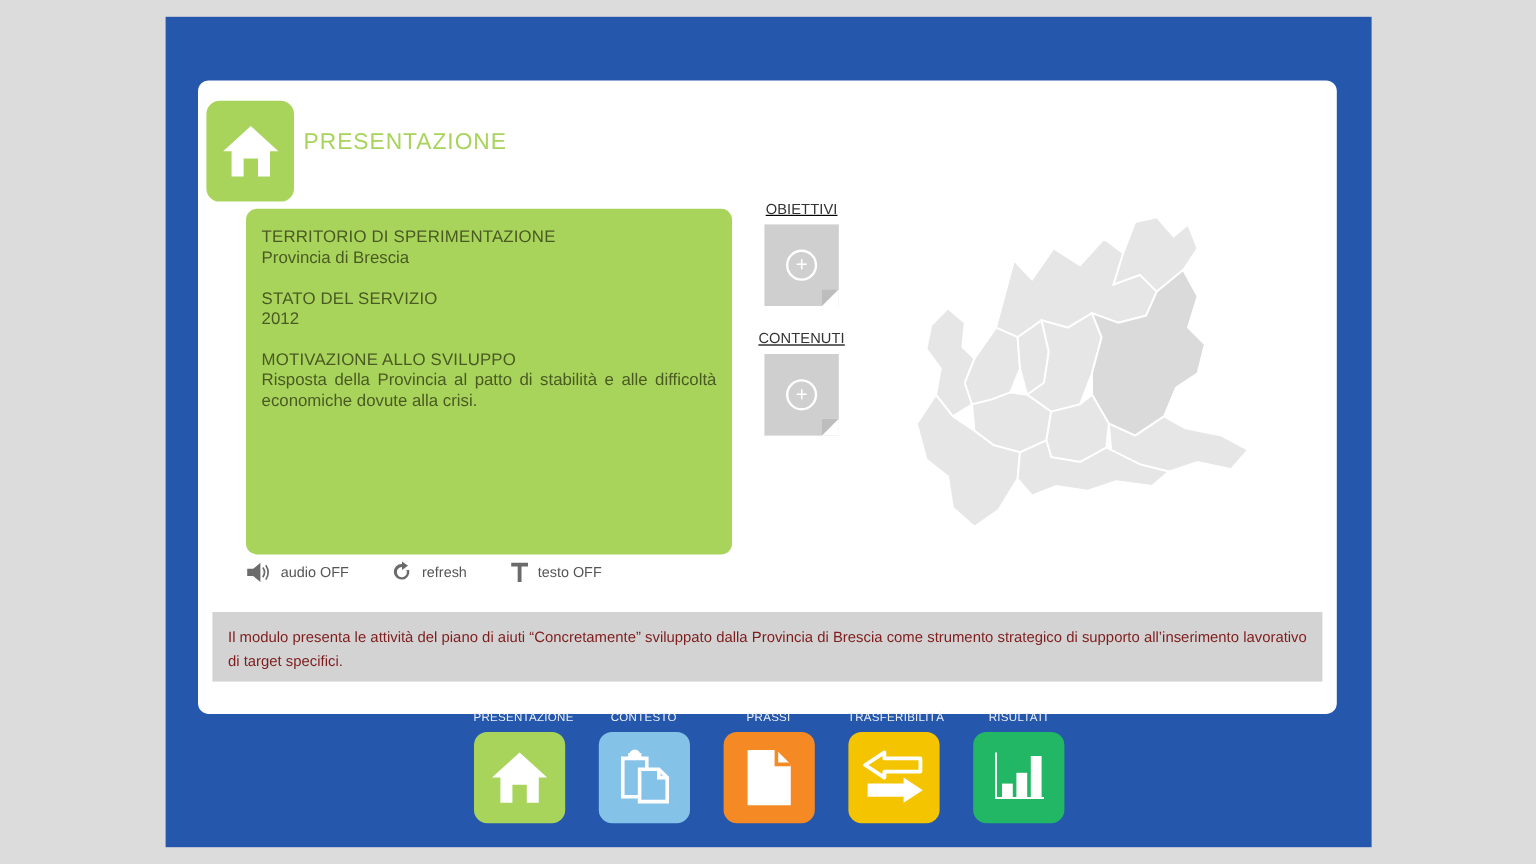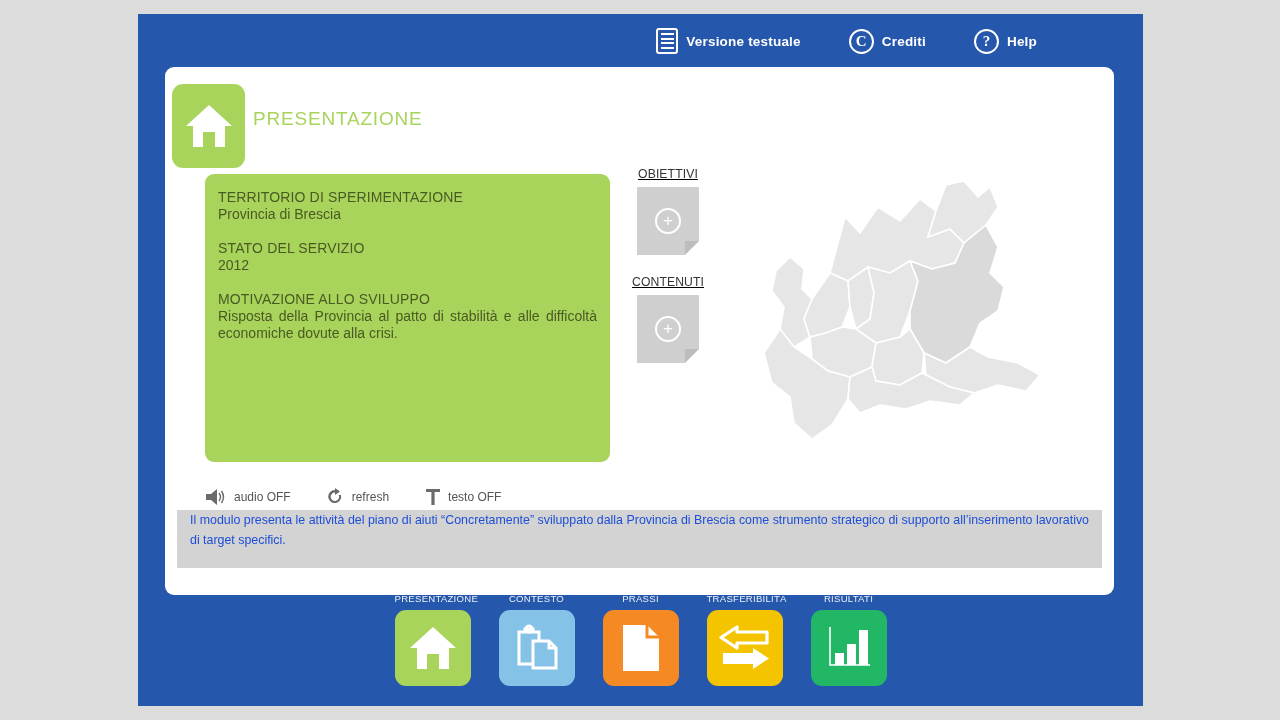--- a/index.html
+++ b/index.html
@@ -101,32 +101,32 @@
     border: 2px solid #fff; color: #fff;
     font-size: 17px; line-height: 21px; text-align: center;
   }
 
   
   #map { position: absolute; left: 585px; top: 110px; width: 320px; height: 280px; }
 
   
   #toolrow {
     position: absolute; left: 40px; top: 400px;
-    display: flex; align-items: center; margin-top: 20px;
+    display: flex; align-items: center;
   }
   .tool { display: flex; align-items: center; margin-right: 36px; cursor: pointer; }
   .tool .lbl { color: #555; font-size: 12px; margin-left: 7px; }
 
   
   #desc {
     position: absolute; left: 12px; top: 443px;
     width: 925px; height: 58px;
     background: #d3d3d3;
-    padding: 0 13px;
-    color: #1d4ed8; font-size: 12.4px; line-height: 20px;
+    padding: 11px 13px;
+    color: #7f1d1d; font-size: 12.4px; line-height: 20px;
     text-align: justify;
   }
 
   
   #nav {
     position: absolute; left: 0; bottom: 8px;
     width: 100%; height: 105px;
     display: flex; justify-content: center; align-items: flex-start; gap: 28px;
   }
   .nav-item { width: 76px; cursor: pointer; text-align: center; }
@@ -137,42 +137,20 @@
   .nav-tile {
     width: 76px; height: 76px; border-radius: 11px;
     display: flex; align-items: center; justify-content: center;
   }
 </style>
 </head>
 <body>
 
 <div id="app">
 
-  <div id="topbar">
-
-    <div class="top-item">
-      <span class="ico-doc">
-        <i></i>
-          <i></i>
-          <i></i>
-          <i></i>
-      </span>
-      <span class="lbl">Versione testuale</span>
-    </div>
-
-    <div class="top-item">
-      <span class="ico-circle">C</span>
-      <span class="lbl">Crediti</span>
-    </div>
-
-    <div class="top-item">
-      <span class="ico-circle">?</span>
-      <span class="lbl">Help</span>
-    </div>
-  </div>
 
   <div id="card">
 
     <div id="card-head">
       <div id="home-tile">
         <svg width="50" height="46" viewBox="0 0 50 46">
           <path d="M25 2 L48 23 L41 23 L41 44 L31 44 L31 29 L19 29 L19 44 L9 44 L9 23 L2 23 Z" fill="#ffffff"></path>
         </svg>
       </div>
       <div id="page-title">PRESENTAZIONE</div>

